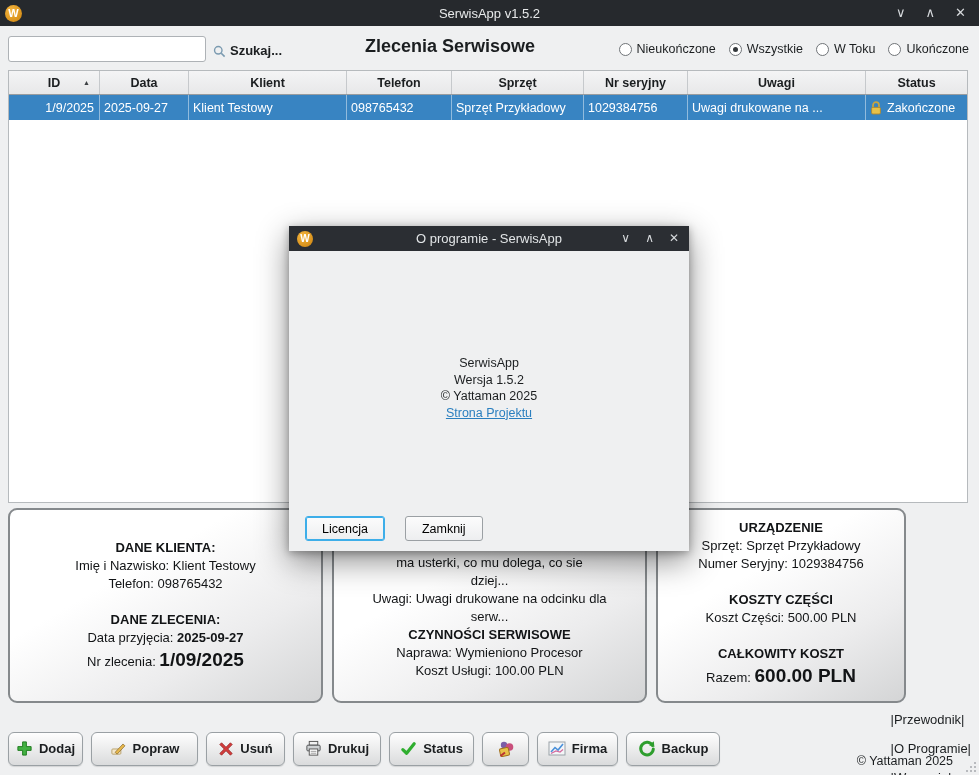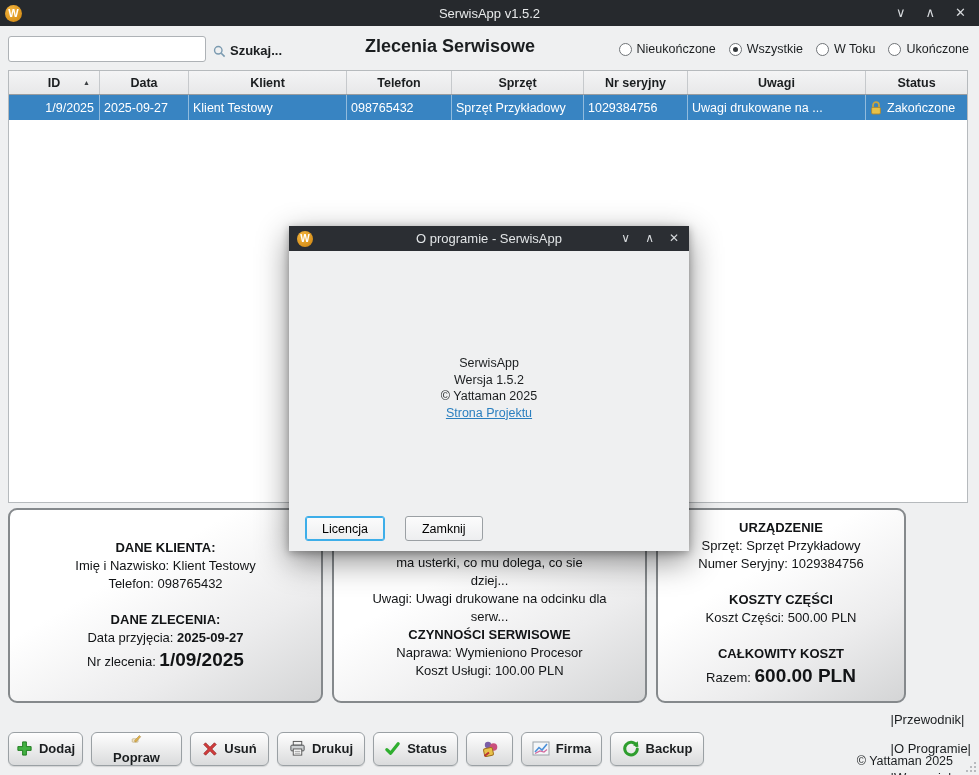--- a/index.html
+++ b/index.html
@@ -47,21 +47,21 @@
   .panel .hdr { font-weight:bold; }
   .panel .gap { height:18px; }
   .big-line { line-height:26px; }
   .big-val { font-size:19px; font-weight:bold; }
   .bold-val { font-weight:bold; }
 
   
   .toolbar { position:absolute; left:8px; top:712px; right:8px; display:flex; align-items:center; gap:8px; }
   .tbtn { height:34px; border:1px solid #9aa0a4; border-radius:6px; background:linear-gradient(#fefefe,#dadbdc);
     font-weight:bold; font-size:13px; display:flex; align-items:center; justify-content:center; gap:6px; box-shadow:0 1px 1px rgba(0,0,0,.12); cursor:default; }
-  .w-add{width:75px;} .w-edit{width:91px;flex-direction:column;} .w-del{width:79px;} .w-print{width:88px;} .w-status{width:85px;} .w-tools{width:47px;} .w-firm{width:81px;} .w-backup{width:94px;}
+  .w-add{width:75px;} .w-edit{width:107px;} .w-del{width:79px;} .w-print{width:88px;} .w-status{width:85px;} .w-tools{width:47px;} .w-firm{width:81px;} .w-backup{width:94px;}
   .tlinks { margin-left:auto; display:flex; gap:14px; font-size:13px;flex-direction:column; }
   .tlinks span { cursor:default; }
 
   
   .footer { position:absolute; right:26px; bottom:7px; font-size:12.5px; }
   .grip { position:absolute; right:2px; bottom:2px; }
 
   
   .dialog { position:absolute; left:289px; top:226px; width:400px; height:325px; background:#eff0f1; z-index:10;
     box-shadow:0 10px 30px rgba(0,0,0,.45), 0 2px 8px rgba(0,0,0,.3); }

